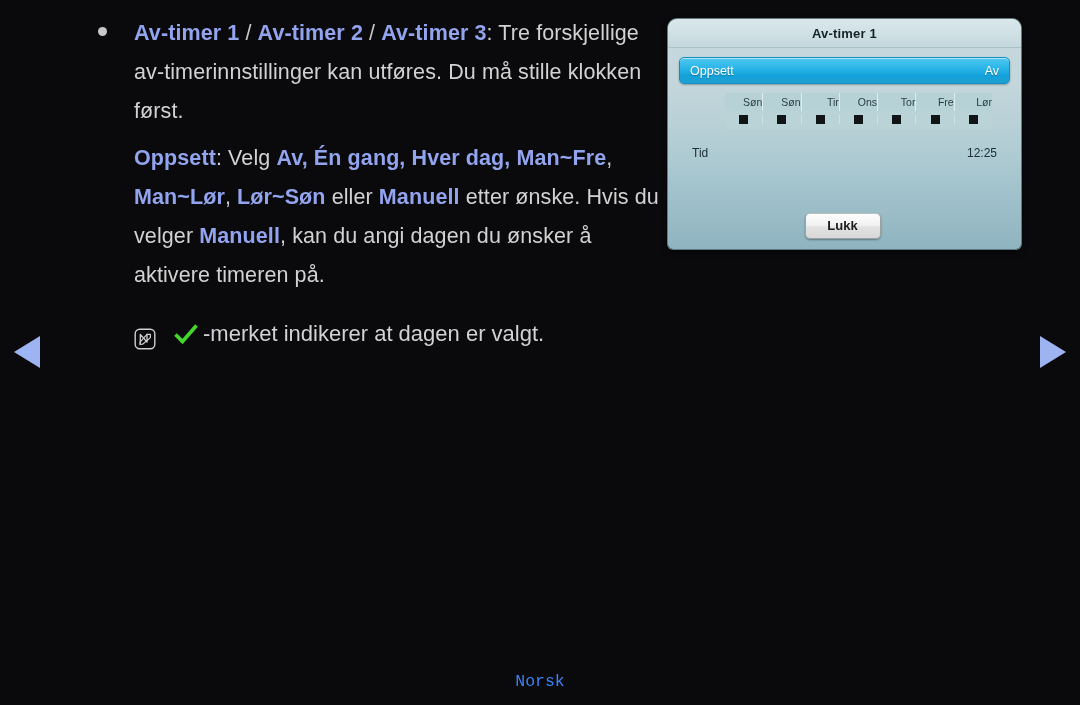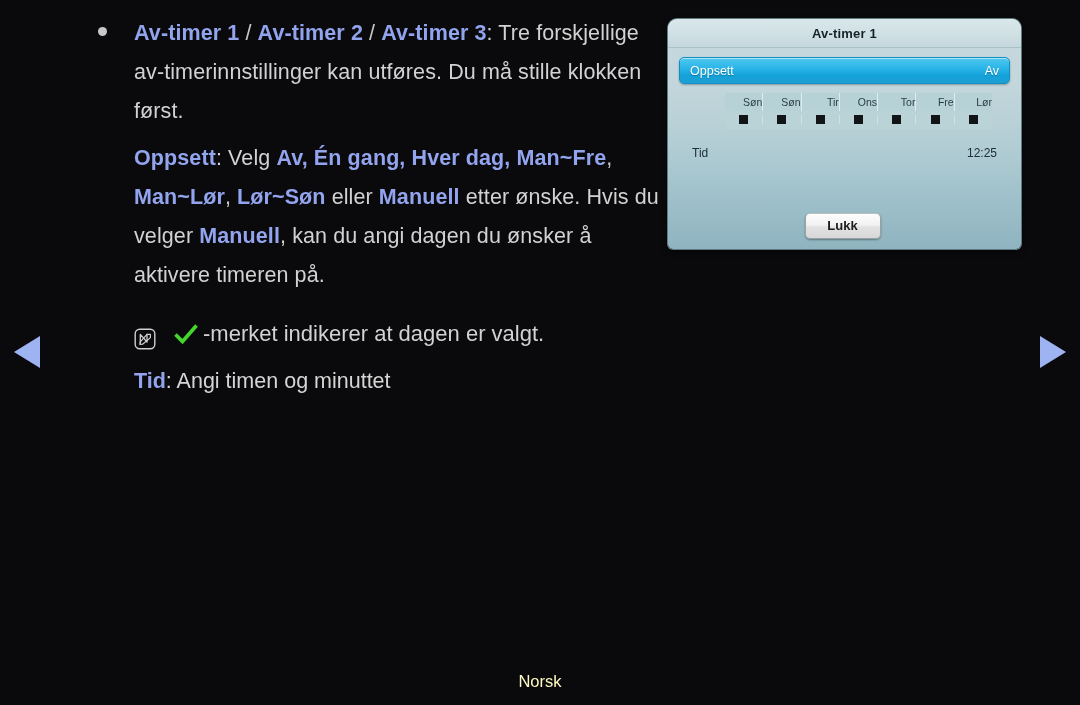--- a/index.html
+++ b/index.html
@@ -221,21 +221,22 @@
   }
 
   
   #page-footer {
     position: absolute;
     left: 0;
     right: 0;
     bottom: 14px;
     text-align: center;
     font-size: 16.5px;
-    color: #fef9c3;
+    color: #3b82f6;
+    font-family: Liberation Mono, monospace;
   }
 </style>
 </head>
 <body>
 
 <div id="nav-prev" class="nav-arrow"></div>
 
 <div id="help-text">
 
   <div class="bullet-row">
@@ -254,21 +255,20 @@
       </svg>
     </span>
     <span class="check-mark">
       <svg width="26" height="24" viewBox="0 0 26 24" aria-hidden="true">
         <path d="M2.5 12.5 L9.5 19.5 L23.5 3.5" fill="none" stroke="#44d62c" stroke-width="3.6" stroke-linecap="butt" stroke-linejoin="miter"></path>
       </svg>
     </span>
     <span class="note-text">-merket indikerer at dagen er valgt.</span>
   </div>
 
-  <div class="tid-row"><span class="accent">Tid</span><span>: Angi timen og  minuttet</span></div>
 
 </div>
 
 <div id="tv-dialog">
 
   <div id="dialog-titlebar">
     <span id="dialog-title">Av-timer 1</span>
   </div>
 
   <div id="dialog-body">

